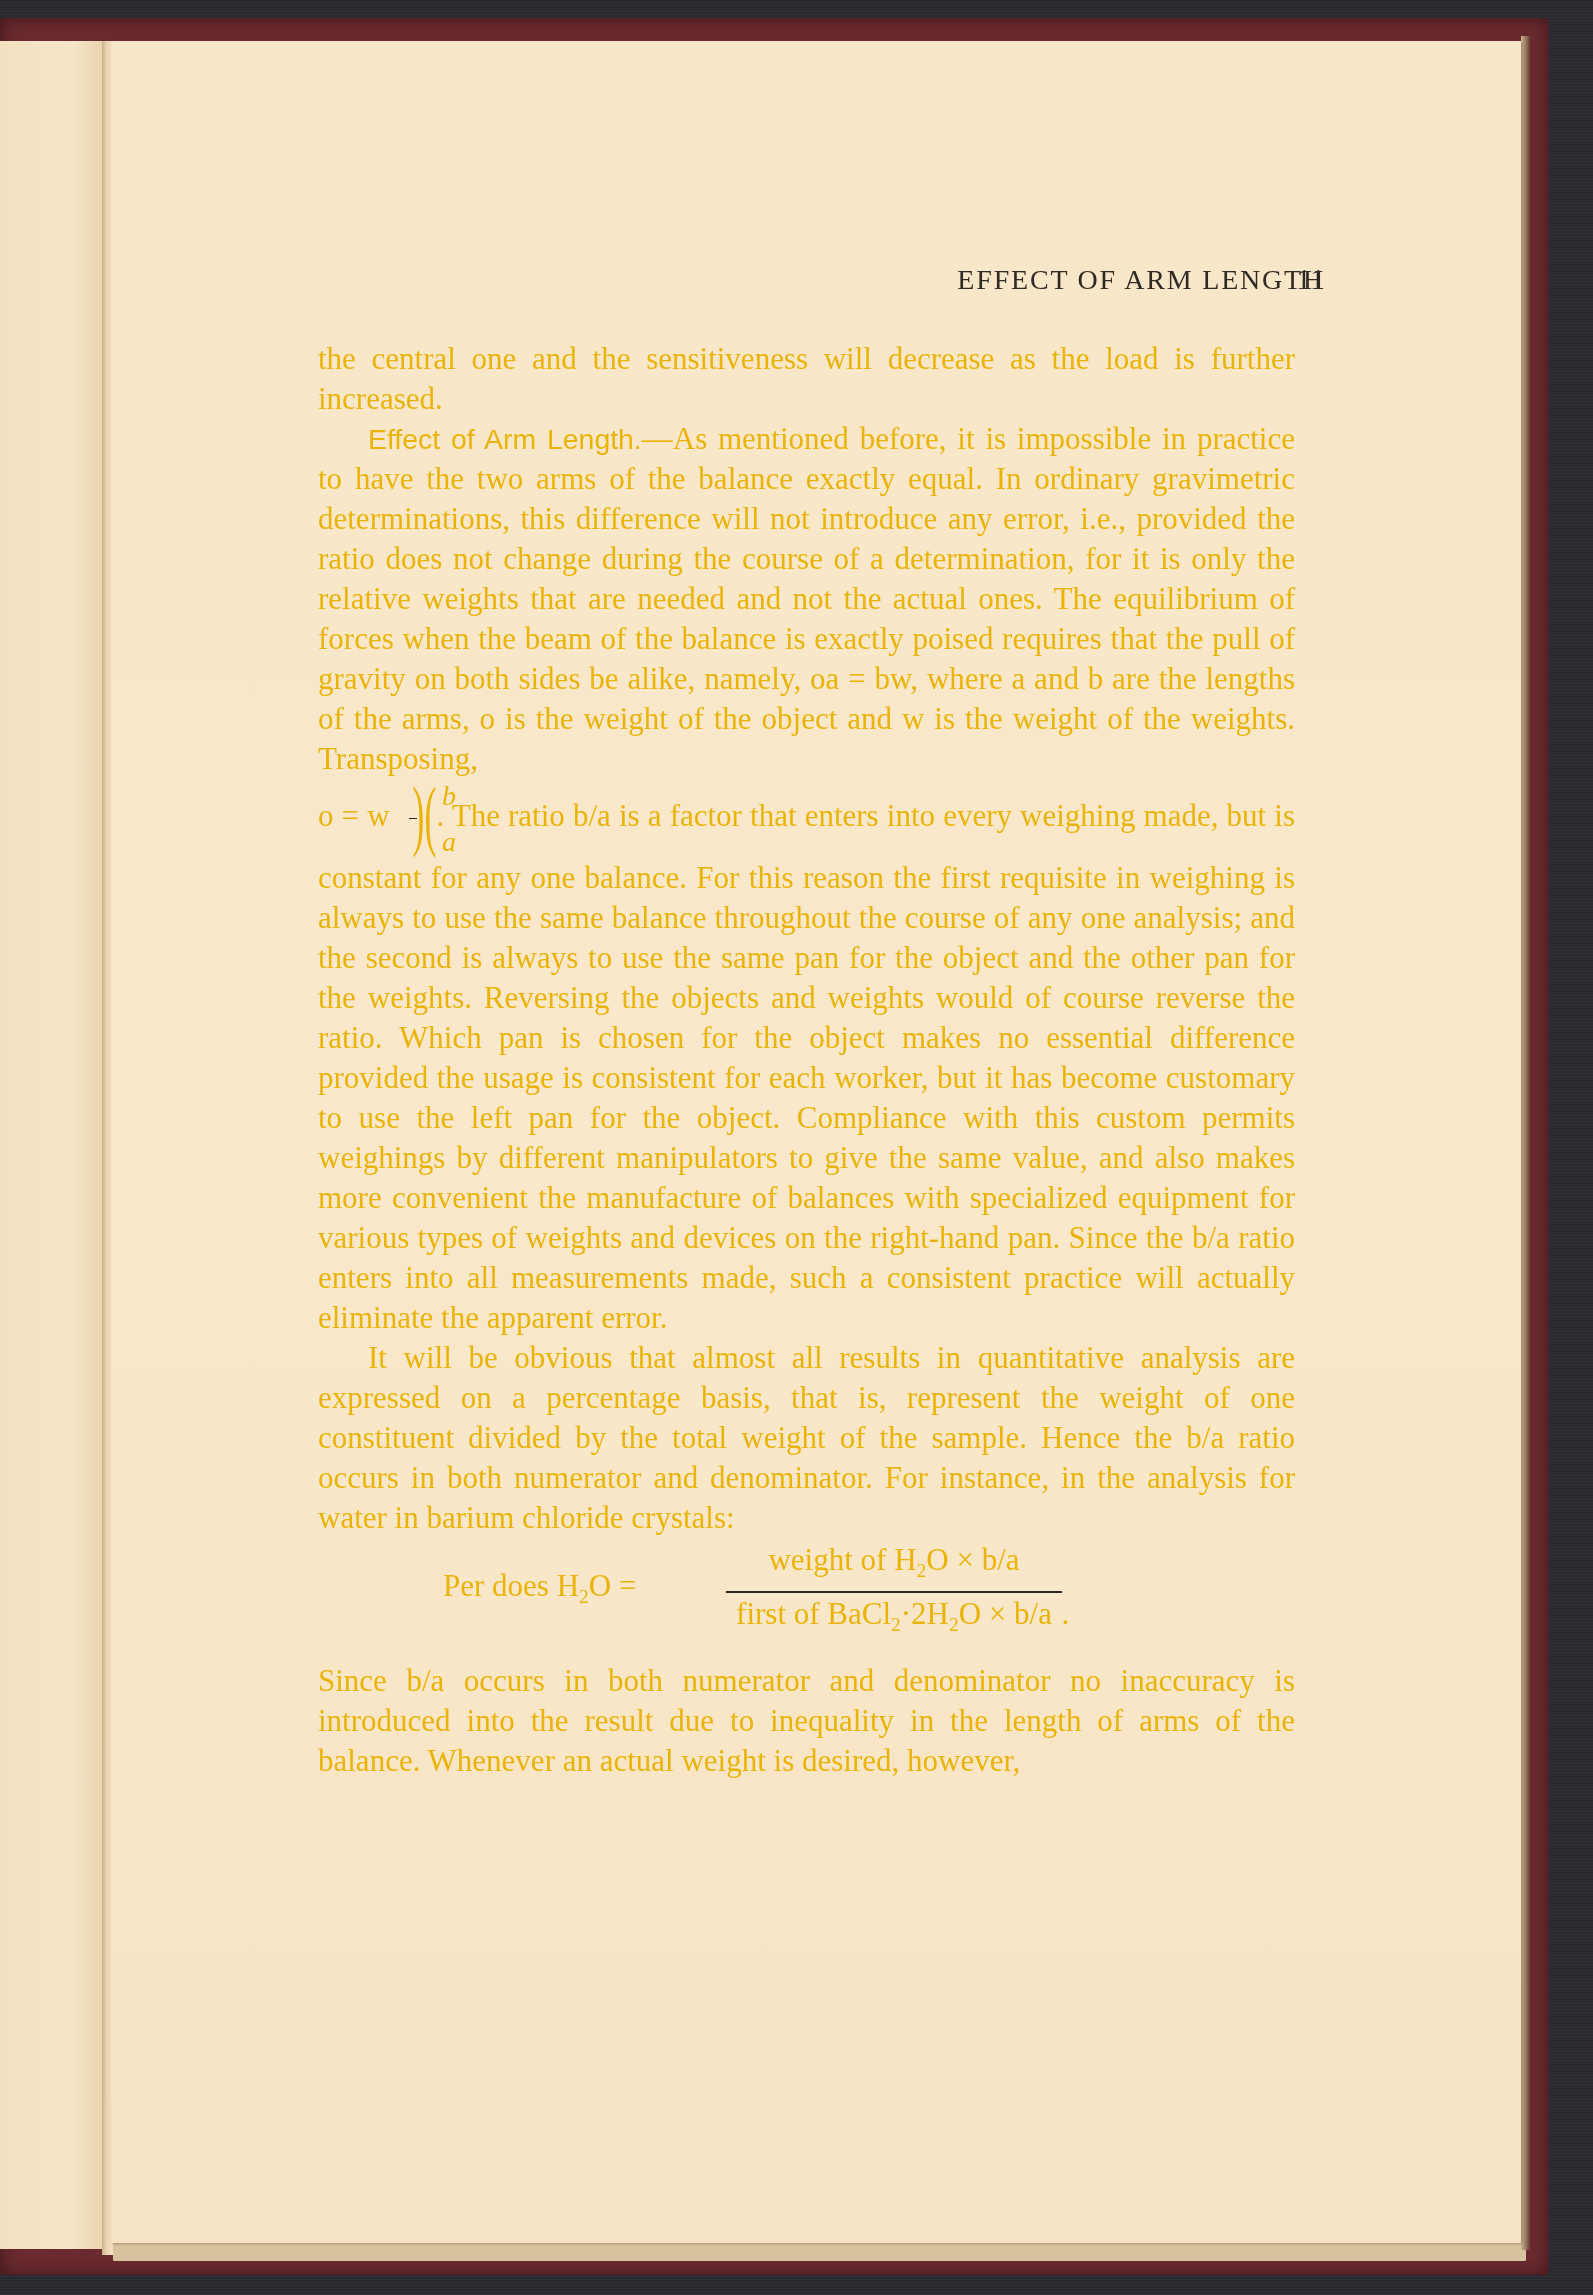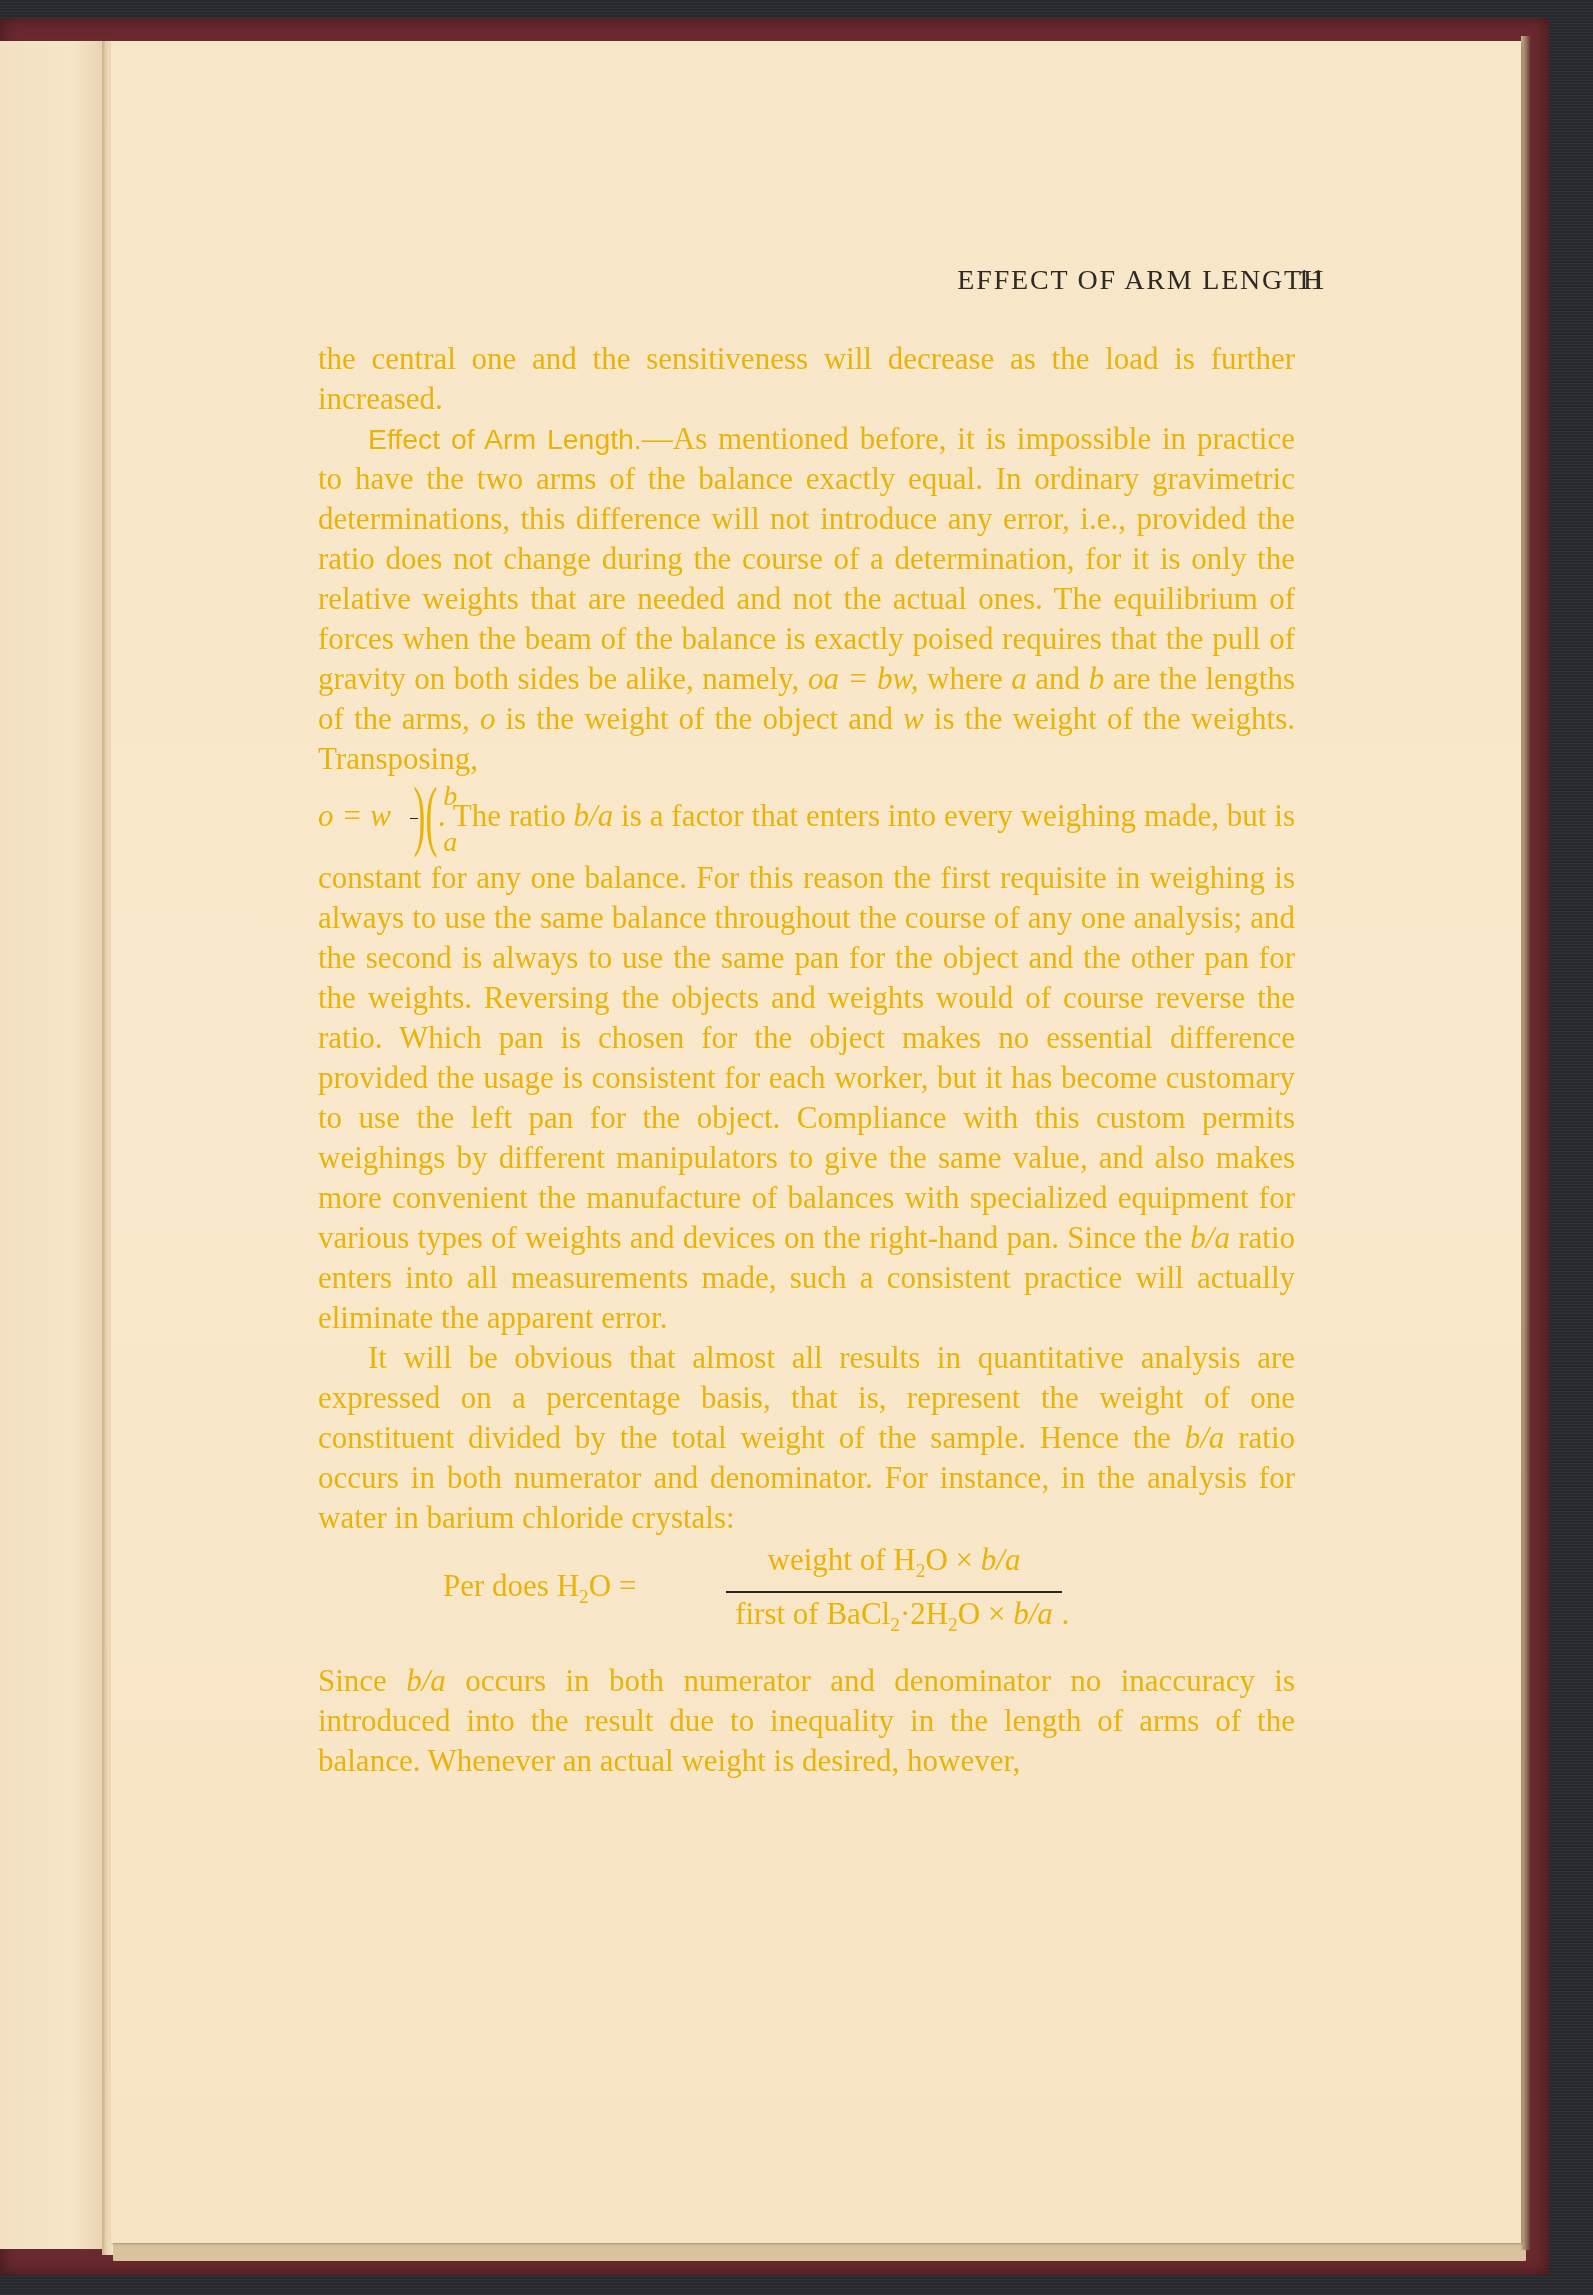--- a/index.html
+++ b/index.html
@@ -104,21 +104,20 @@
     }
     .para.indent {
       text-indent: 50px;
     }
     .run-in {
       font-family: "Liberation Sans", "DejaVu Sans", sans-serif;
       font-weight: normal;
       font-size: 28.4px;
     }
     .math-i {
-      font-style: italic;
     }
     .inline-frac {
       display: inline-block;
       position: relative;
       vertical-align: middle;
       width: 42px;
       height: 79px;
       margin: 0 2.4px;
     }
     .inline-frac .paren {

